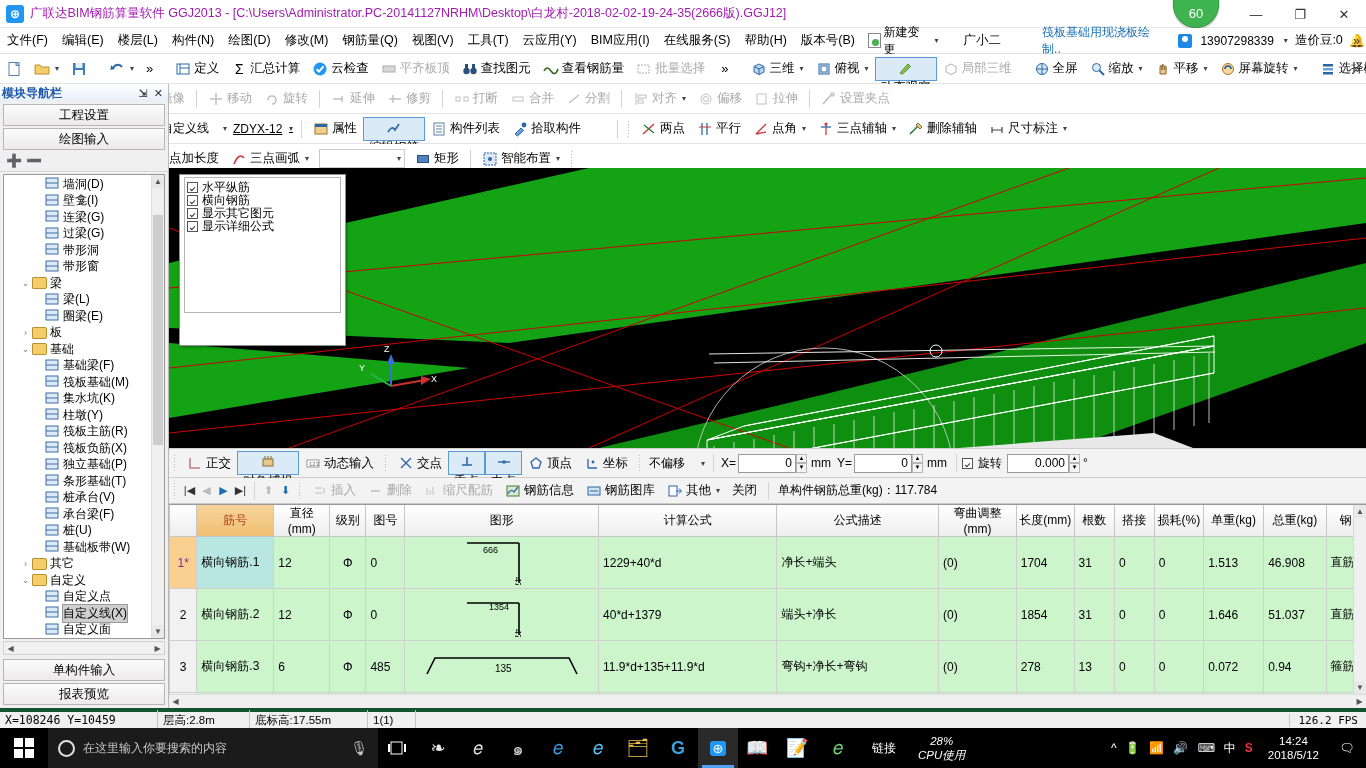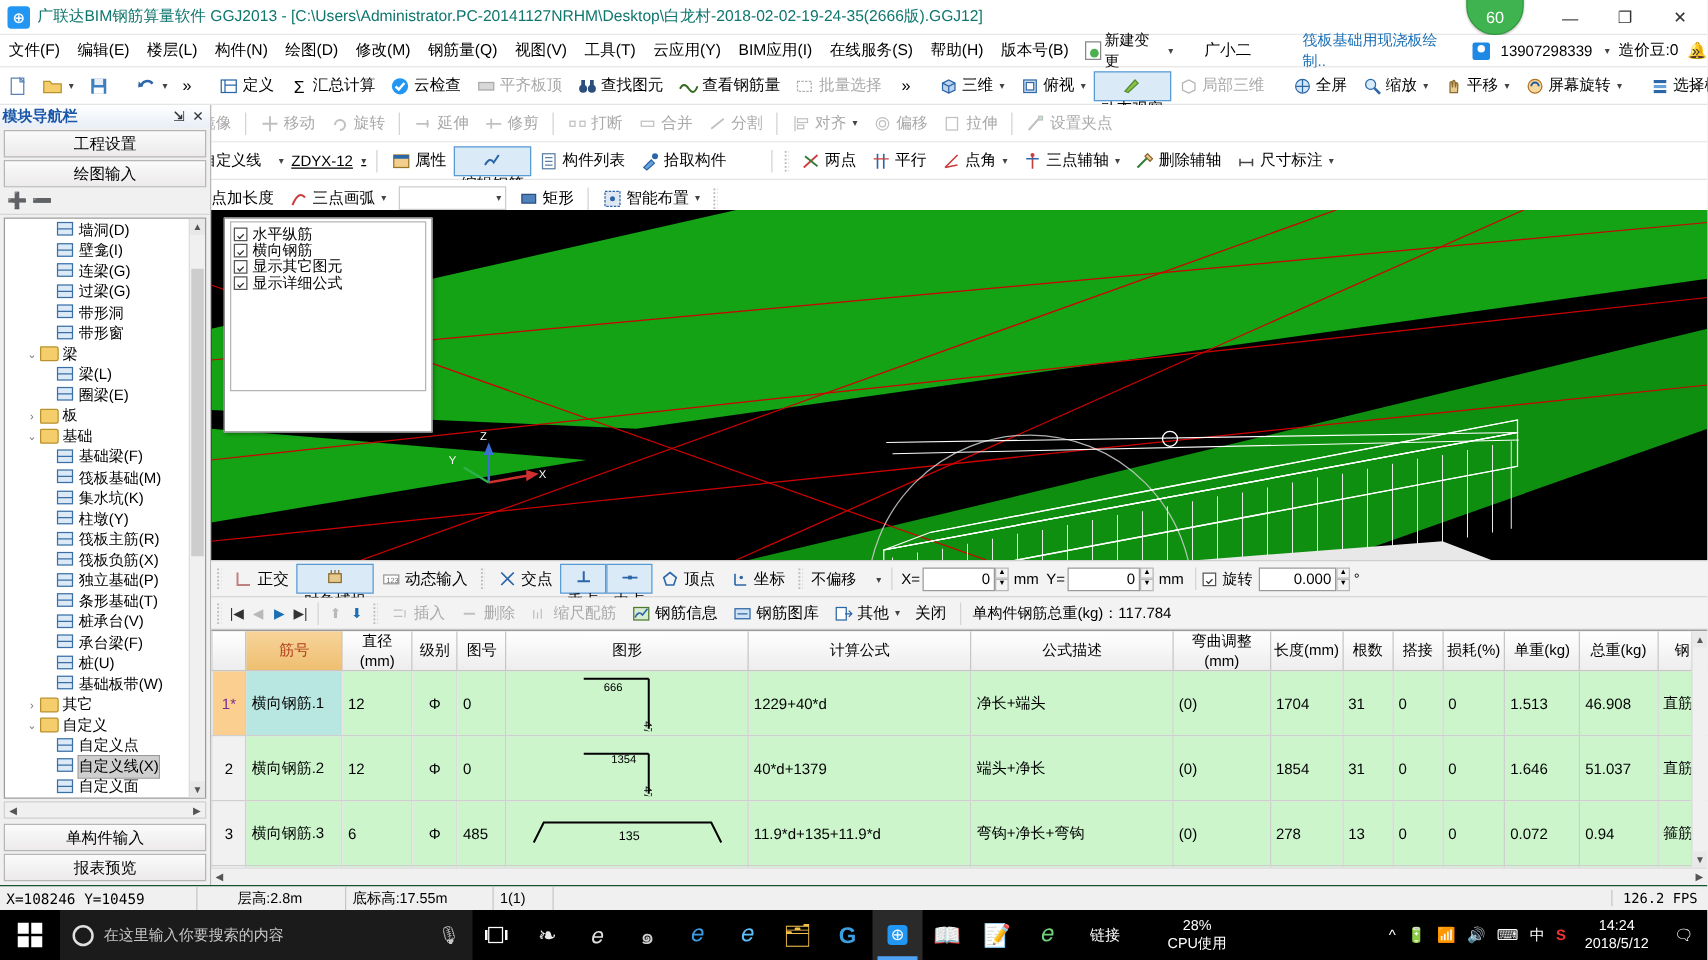--- a/index.html
+++ b/index.html
@@ -15,21 +15,21 @@
   
   .titlebar {
     height:28px; background:#ffffff; display:flex; align-items:center;
     border-bottom:1px solid #e6e6e6; position:relative;
   }
   .tb-icon {
     width:18px;height:18px;margin-left:6px;margin-right:6px;border-radius:3px;
     background:#2196f3; color:#fff; font-size:12px; line-height:18px; text-align:center;
     font-weight:bold;
   }
-  .tb-title { font-size:12.5px; color:#0f766e; white-space:nowrap; }
+  .tb-title { font-size:12.5px; color:#a21caf; white-space:nowrap; }
   .win-btns { position:absolute; right:0; top:0; height:28px; display:flex; }
   .win-btn { width:44px; height:28px; display:flex; align-items:center; justify-content:center;
              font-size:13px; color:#333; }
   .green-badge {
     position:absolute; left:1173px; top:-10px; width:46px; height:38px;
     background:#3fb34f; border-radius:0 0 23px 23px; color:#fff;
     font-size:13px; display:flex; align-items:flex-end; justify-content:center;
     padding-bottom:6px; box-shadow:0 1px 2px rgba(0,0,0,.3); border:1px solid #2d9a3c;
   }
 
@@ -134,21 +134,21 @@
   table.grid td.ctr { text-align:center; }
   .tbl-vsb { position:absolute; right:0; top:0; width:13px; bottom:14px; background:#f0f0f0; border-left:1px solid #d8d8d8;}
   .tbl-vsb .arrow{height:13px;text-align:center;font-size:8px;line-height:13px;color:#555;background:#e9e9e9;}
   .tbl-hsb { position:absolute; left:0; right:0; bottom:0; height:14px; background:#f0f0f0; display:flex; align-items:center; border-top:1px solid #dcdcdc;}
   .tbl-hsb .arrow{width:13px;text-align:center;font-size:8px;color:#555;}
   .tbl-hsb .track{flex:1;position:relative;}
   .tbl-hsb .thumb{position:absolute;left:6px;width:760px;top:1px;bottom:1px;background:#cdcdcd;}
 
   
   .statusbar { position:absolute; left:0; right:0; bottom:40px; height:20px; background:#f0f0f0;
-               border-top:1px solid #14532d; display:flex; align-items:center; font-size:11.5px; }
+               border-top:4px solid #14532d; display:flex; align-items:center; font-size:11.5px; }
   .sb-cell { height:20px; display:flex; align-items:center; padding:0 5px; border-right:1px solid #c6c6c6; }
   .sb-fps { margin-left:auto; padding:0 8px; border-left:1px solid #c6c6c6; font-family:"DejaVu Sans Mono",monospace; font-size:11px;}
 
   
   .taskbar { position:absolute; left:0; right:0; bottom:0; height:40px; background:#000; display:flex; align-items:center; color:#fff; }
   .startbtn { width:48px; height:40px; display:flex; align-items:center; justify-content:center; }
   .searchbox { width:330px; height:40px; background:#1b1b1b; display:flex; align-items:center; gap:8px; padding:0 10px; color:#c6c6c6; font-size:12px; }
   .tb-ring { width:17px;height:17px;border:2px solid #e0e0e0;border-radius:50%; flex:none;}
   .tb-app { width:40px; height:40px; display:flex; align-items:center; justify-content:center; font-size:18px; position:relative;}
   .tb-app.active { background:#2a2a2a; }
@@ -1362,21 +1362,21 @@
       <div class="arrow">◀</div>
       <div class="track">
           <div class="thumb"></div>
         </div>
       <div class="arrow">▶</div>
     </div>
   </div>
 
   <div class="statusbar">
     <div class="sb-cell" style="width:158px;font-family:'DejaVu Sans Mono',monospace;">X=108246  Y=10459</div>
-    <div class="sb-cell" style="width:92px;margin-left:27px;">层高:2.8m</div>
+    <div class="sb-cell" style="width:92px;">层高:2.8m</div>
     <div class="sb-cell" style="width:118px;">底标高:17.55m</div>
     <div class="sb-cell" style="width:48px;">1(1)</div>
     <div class="sb-fps">126.2 FPS</div>
   </div>
 
   <div class="taskbar">
     <div class="startbtn">
       <svg width="20" height="20">
           <rect x="0" y="0" width="9" height="9" fill="#fff"></rect>
           <rect x="11" y="0" width="9" height="9" fill="#fff"></rect>
@@ -1424,21 +1424,21 @@
         <span style="color:#8cc6ef;">📖</span>
       </div>
     <div class="tb-app">
         <span style="color:#f0a93b;">📝</span>
       </div>
     <div class="tb-app">
         <span style="color:#6fd07a;font-size:19px;">𝑒</span>
       </div>
     <div style="width:14px;"></div>
     <div style="font-size:12px;">链接</div>
-    <div class="cpu" style="margin-left:38px;">
+    <div class="cpu" style="margin-left:22px;font-style:italic;">
       <span>28%</span>
       <span>CPU使用</span>
     </div>
     <div class="tray">
       <span>^</span>
       <span>🔋</span>
       <span>📶</span>
       <span>🔊</span>
       <span>⌨</span>
       <span>中</span>

